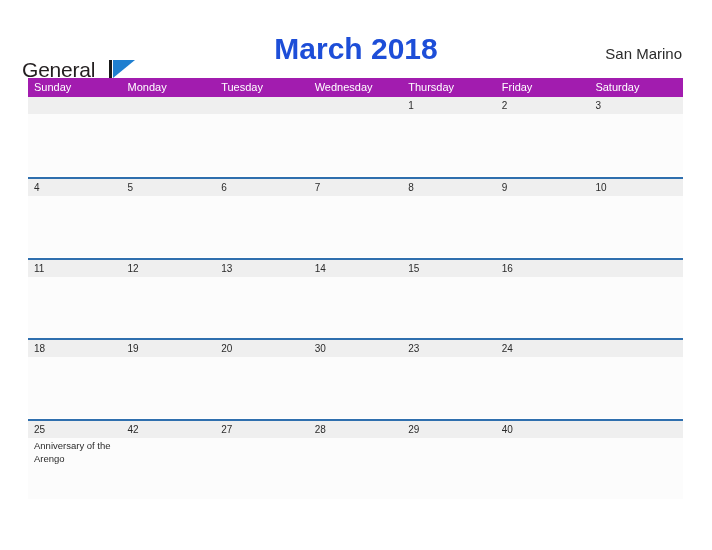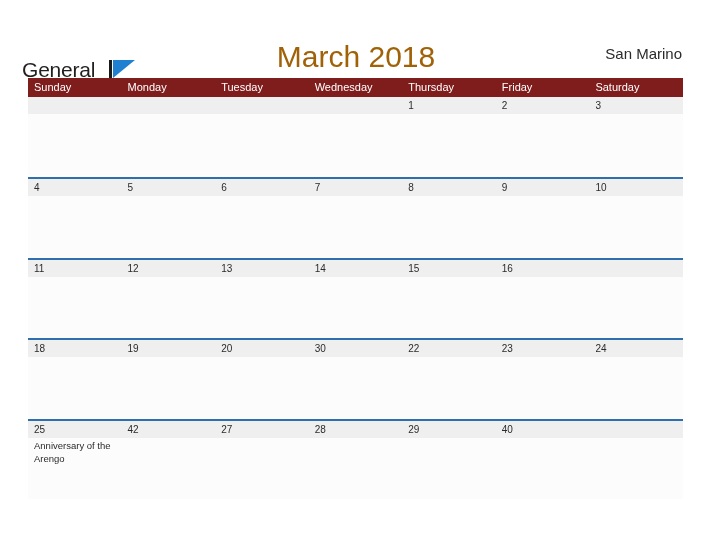--- a/index.html
+++ b/index.html
@@ -60,25 +60,24 @@
     height: 22px;
   }
 
   .month-title {
     position: absolute;
     left: 0;
     top: 32px;
     width: 712px;
     text-align: center;
     font-size: 30px;
-    color: #a16207;
-    font-family: "Liberation Sans", sans-serif;
-    font-weight: normal;
+    color: #1d4ed8;
+    font-family: "Liberation Sans", sans-serif;
+    font-weight: bold;
     letter-spacing: 0px;
-    margin-top: 8px;
   }
 
   .location-label {
     position: absolute;
     right: 30px;
     top: 45px;
     font-size: 15px;
     color: #2b2b2b;
     font-family: "Liberation Sans", sans-serif;
     white-space: nowrap;
@@ -89,21 +88,21 @@
     position: absolute;
     left: 28px;
     top: 78px;
     width: 655px;
   }
 
   .weekday-row {
     display: flex;
     width: 655px;
     height: 19px;
-    background: #7f1d1d;
+    background: #a21caf;
   }
   .weekday-cell {
     width: 93.57px;
     height: 19px;
     line-height: 19px;
     color: #ffffff;
     font-size: 11px;
     padding-left: 6px;
     box-sizing: border-box;
     font-family: "Liberation Sans", sans-serif;
@@ -253,21 +252,20 @@
       <div class="event-cell"></div>
     </div>
   </div>
 
   <div class="week-row">
     <div class="daynum-band">
       <div class="daynum-cell">18</div>
       <div class="daynum-cell">19</div>
       <div class="daynum-cell">20</div>
       <div class="daynum-cell">30</div>
-      <div class="daynum-cell">22</div>
       <div class="daynum-cell">23</div>
       <div class="daynum-cell">24</div>
     </div>
     <div class="event-band">
       <div class="event-cell"></div>
       <div class="event-cell"></div>
       <div class="event-cell"></div>
       <div class="event-cell"></div>
       <div class="event-cell"></div>
       <div class="event-cell"></div>

